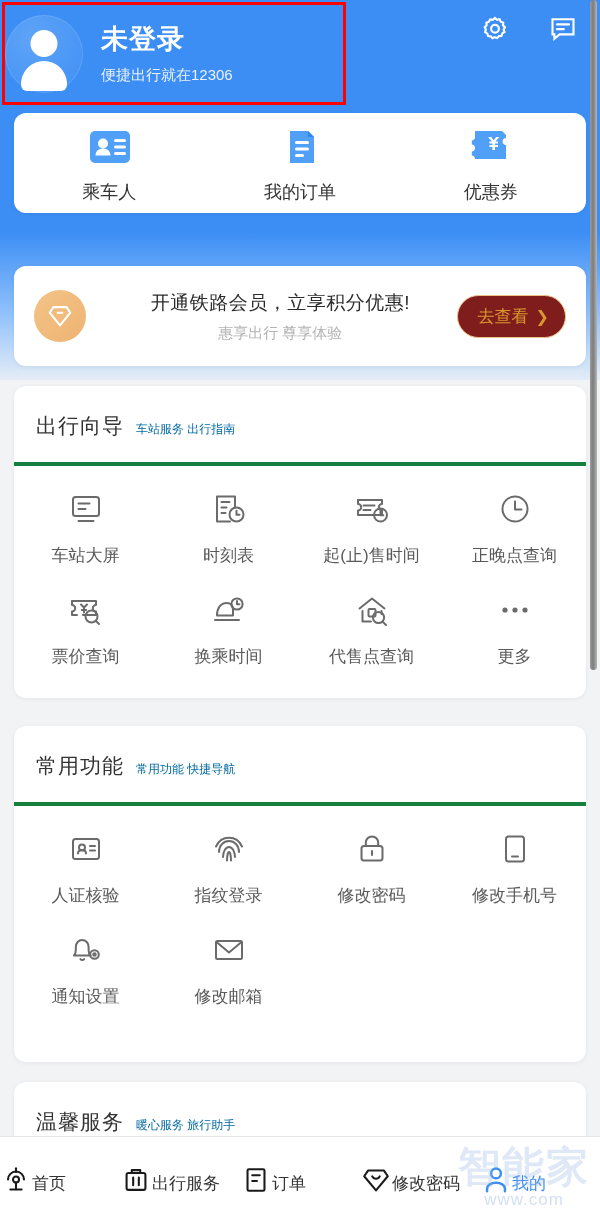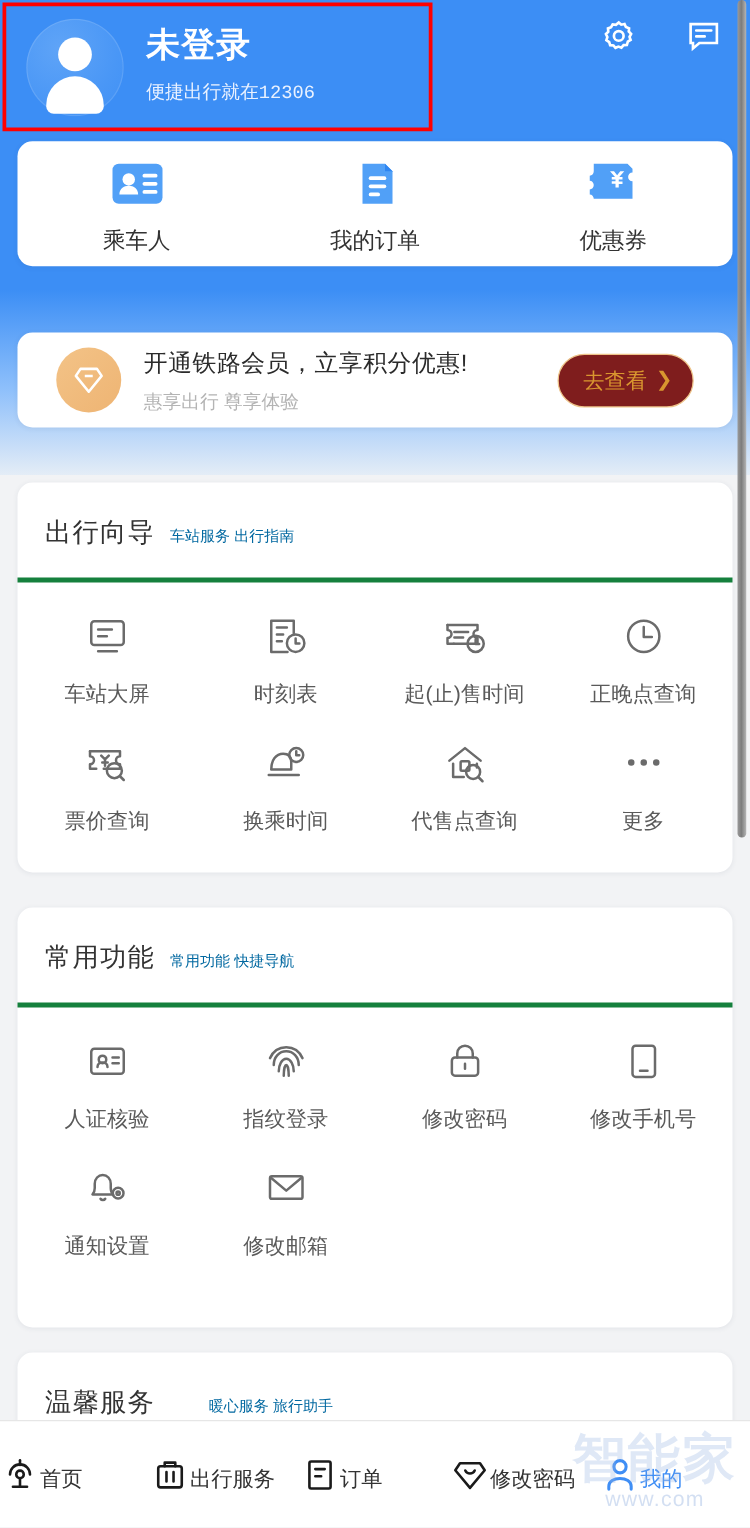--- a/index.html
+++ b/index.html
@@ -30,22 +30,20 @@
     position: absolute; left: 0; top: 0; width: 600px; height: 1136px;
     overflow: hidden;
   }
 
   
   .profile {
     position: absolute; left: 2px; top: 2px;
     width: 344px; height: 103px;
     display: flex; align-items: center;
     border: 3px solid #ff0000;
-    padding-left: 16px;
-    font-family: Liberation Mono, monospace;
   }
   .avatar {
     width: 78px; height: 78px; border-radius: 50%;
     background: radial-gradient(circle at 35% 30%, #5fa4f7 0%, #4a97f6 60%, #3f90f5 100%);
     position: relative; flex: none;
     box-shadow: inset 0 0 0 1px rgba(255,255,255,0.12);
   }
   .avatar .head {
     position: absolute; left: 50%; top: 15px; transform: translateX(-50%);
     width: 27px; height: 27px; border-radius: 50%; background: #ffffff;
@@ -81,21 +79,21 @@
   #quick-card { top: 113px; height: 100px; }
   .quick-row { display: flex; height: 100%; align-items: center; padding-top: 6px;}
   .quick-item {
     flex: 1; display: flex; flex-direction: column; align-items: center; cursor: pointer;
   }
   .quick-icon { width: 42px; height: 38px; margin-bottom: 14px; }
   .quick-icon svg { display:block; }
   .quick-label { font-size: 18px; color: #333333; }
 
   
-  #member-card { top: 266px; height: 76px; display: flex; align-items: center; padding: 0 31px; }
+  #member-card { top: 266px; height: 100px; display: flex; align-items: center; padding: 0 20px; text-align: center; }
   .gem-wrap {
     width: 52px; height: 52px; border-radius: 50%; flex: none;
     background: linear-gradient(135deg, #f3c387 0%, #eeb473 100%);
     display: flex; align-items: center; justify-content: center;
   }
   .member-texts { margin-left: 18px; flex: 1; }
   .member-title { font-size: 19px; color: #2b2b2b; letter-spacing: .5px; }
   .member-sub { font-size: 15px; color: #b4b4b4; margin-top: 8px; }
   .member-btn {
     flex: none; border: 1.5px solid #edc389; border-radius: 22px;
@@ -116,21 +114,21 @@
   .grid-item {
     width: 25%; display: flex; flex-direction: column; align-items: center;
     margin-bottom: 22px; cursor: pointer;
   }
   .grid-icon { width: 42px; height: 42px; display:flex; align-items:center; justify-content:center; }
   .grid-label { font-size: 17px; color: #5a5a5a; margin-top: 14px; }
 
   #guide-card { top: 386px; height: 312px; }
   #common-card { top: 726px; height: 336px; }
   #warm-card  { top: 1082px; height: 120px; }
-  #warm-card .sec-head { border-bottom: none; gap: 31px; }
+  #warm-card .sec-head { border-bottom: none; }
 
   
   .scrollbar {
     position: absolute; right: 3px; top: 0px; width: 7px; height: 670px;
     background: linear-gradient(to right, #9a9a9a 0%, #7d7d7d 45%, #b5b5b5 100%);
     border-radius: 4px;
   }
 
   
   .bottom-nav {

